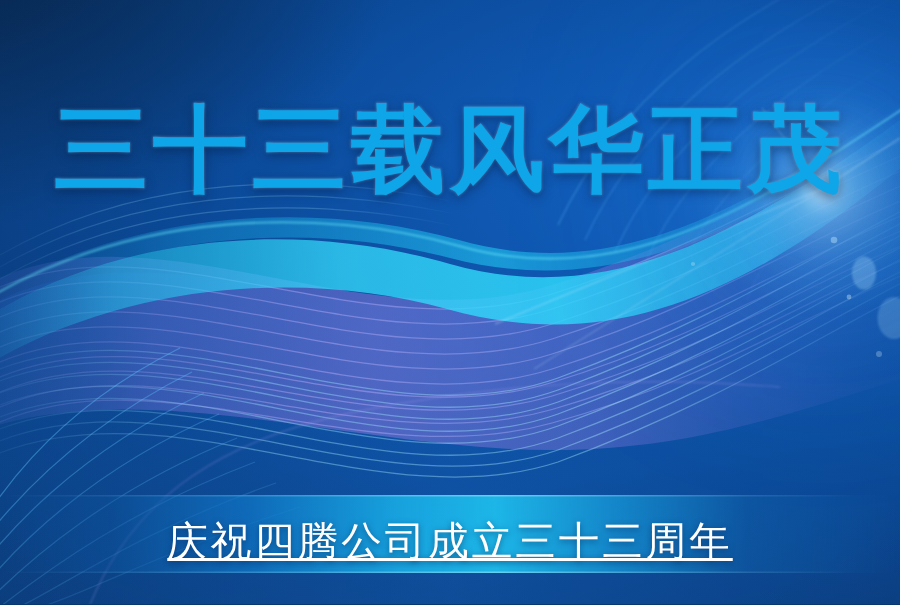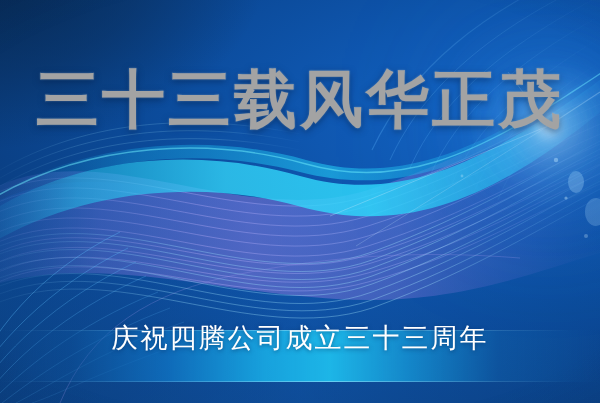--- a/index.html
+++ b/index.html
@@ -58,47 +58,48 @@
   }
   .band-edge{
     position:absolute;left:0;width:600px;height:1px;
     background:linear-gradient(90deg,rgba(150,225,255,0) 0%,rgba(160,230,255,.30) 35%,rgba(190,240,255,.45) 55%,rgba(150,225,255,0) 95%);
   }
 
   
   .text-wrap{position:absolute;inset:0;}
   .headline{
     position:absolute;left:0;width:600px;text-align:center;
-    color:#a3a3a3;
+    color:#0ea5e9;
     font-weight:bold;
     letter-spacing:1px;
     white-space:nowrap;
     font-family:"DejaVu Sans","Liberation Sans",sans-serif;
   }
   .line1{
     top:62px;font-size:63px;line-height:76px;
     letter-spacing:3px;
     text-shadow:0 2px 7px rgba(4,30,70,.55), 0 0 2px rgba(210,238,255,.5);
   }
   .line2{
     top:196px;font-size:61px;line-height:76px;
     letter-spacing:1px;
     text-shadow:
       0 0 2px rgba(120,195,255,.95),
       0 2px 5px rgba(6,34,80,.65),
       0 0 14px rgba(70,160,250,.45);
   }
   .subtitle{
-    position:absolute;left:0;top:320px;width:600px;text-align:center;
+    position:absolute;left:0;top:343px;width:600px;text-align:center;
     color:#ffffff;
     font-family:"Liberation Serif","DejaVu Serif",serif;
     font-size:27px;line-height:36px;
     letter-spacing:2px;
     white-space:nowrap;
     text-shadow:0 1px 4px rgba(6,40,90,.60);
+    text-decoration:underline;
   }
 
   
   .vignette{
     background:
       radial-gradient(120% 100% at 50% 50%, rgba(0,0,0,0) 55%, rgba(4,24,52,.26) 100%);
   }
 </style>
 </head>
 <body>

